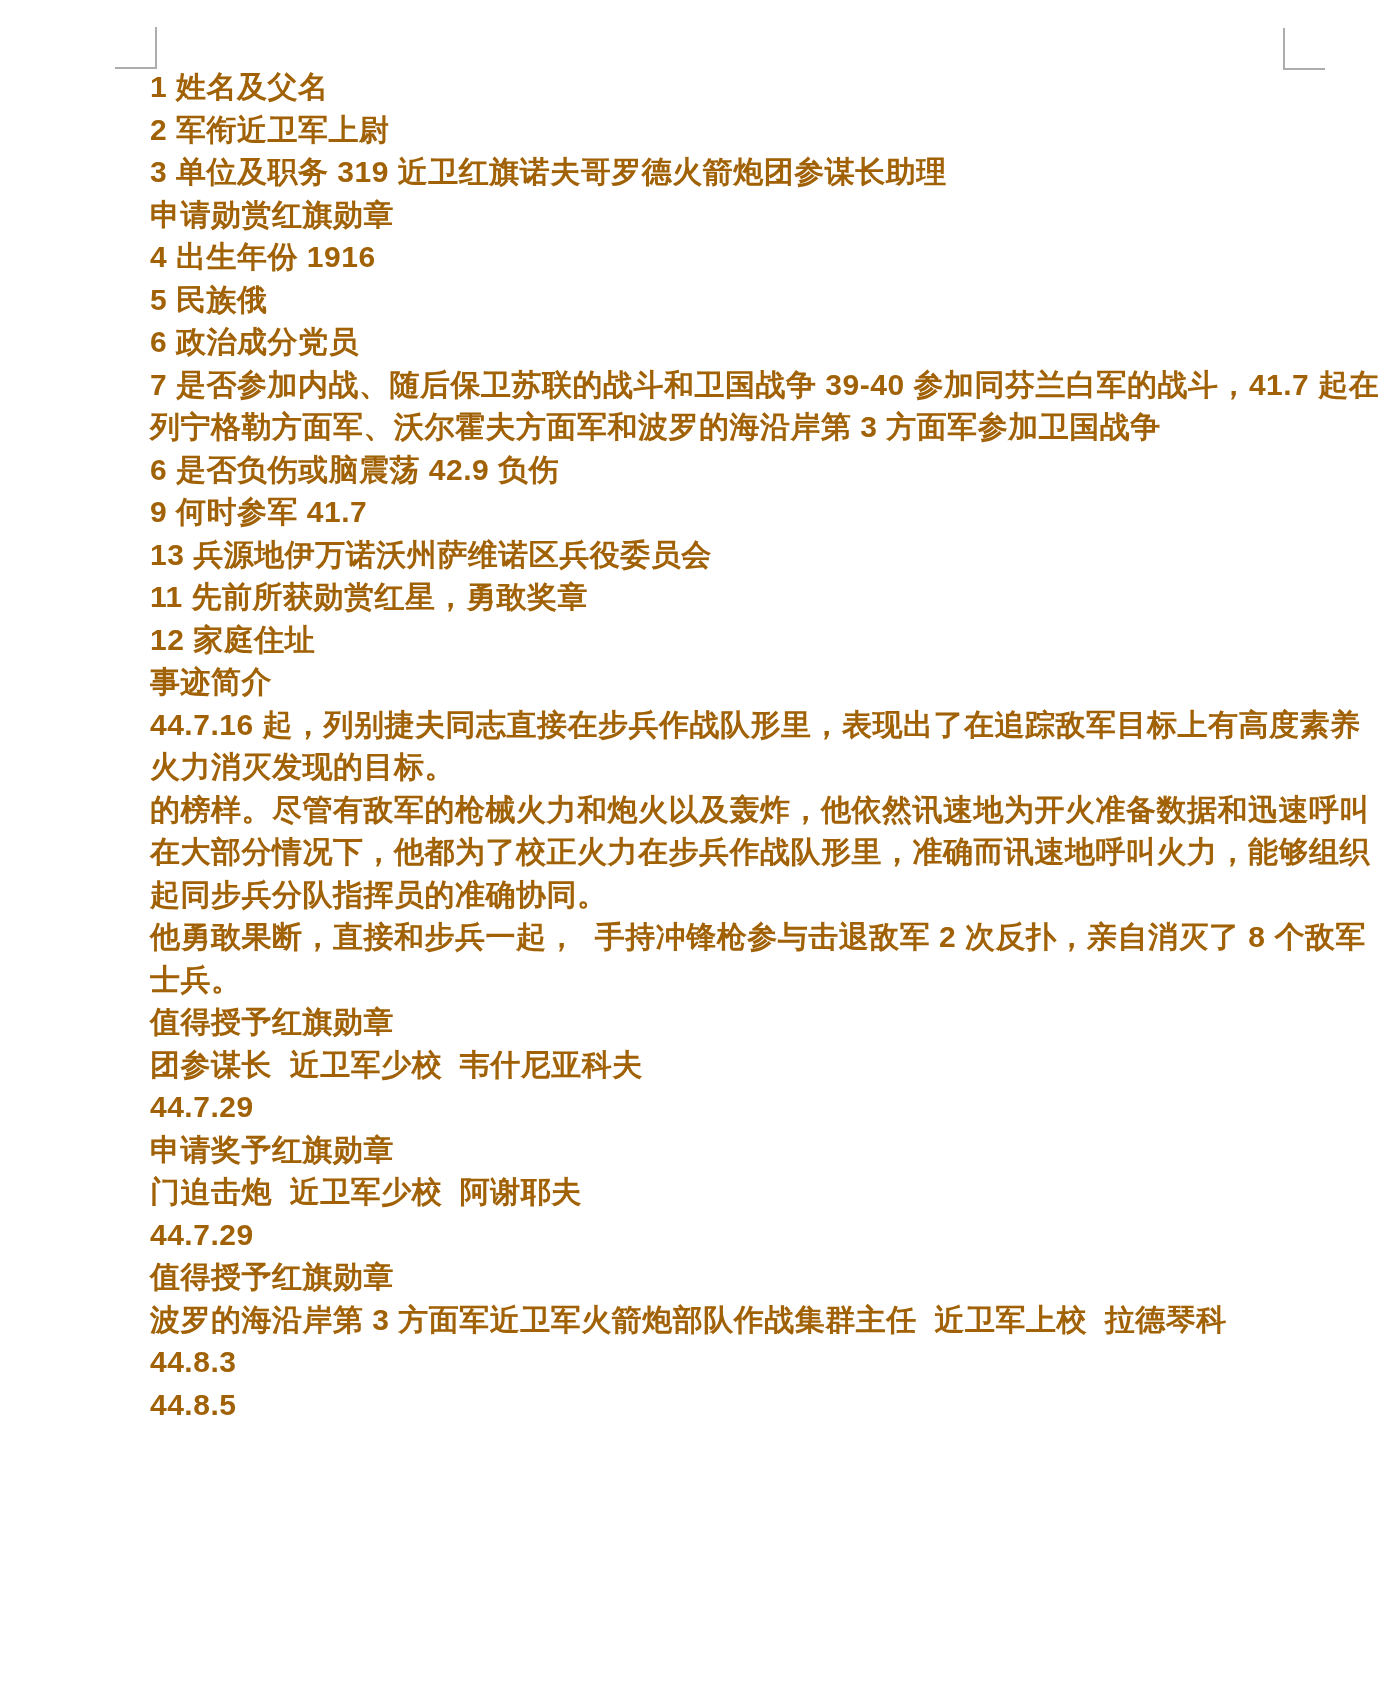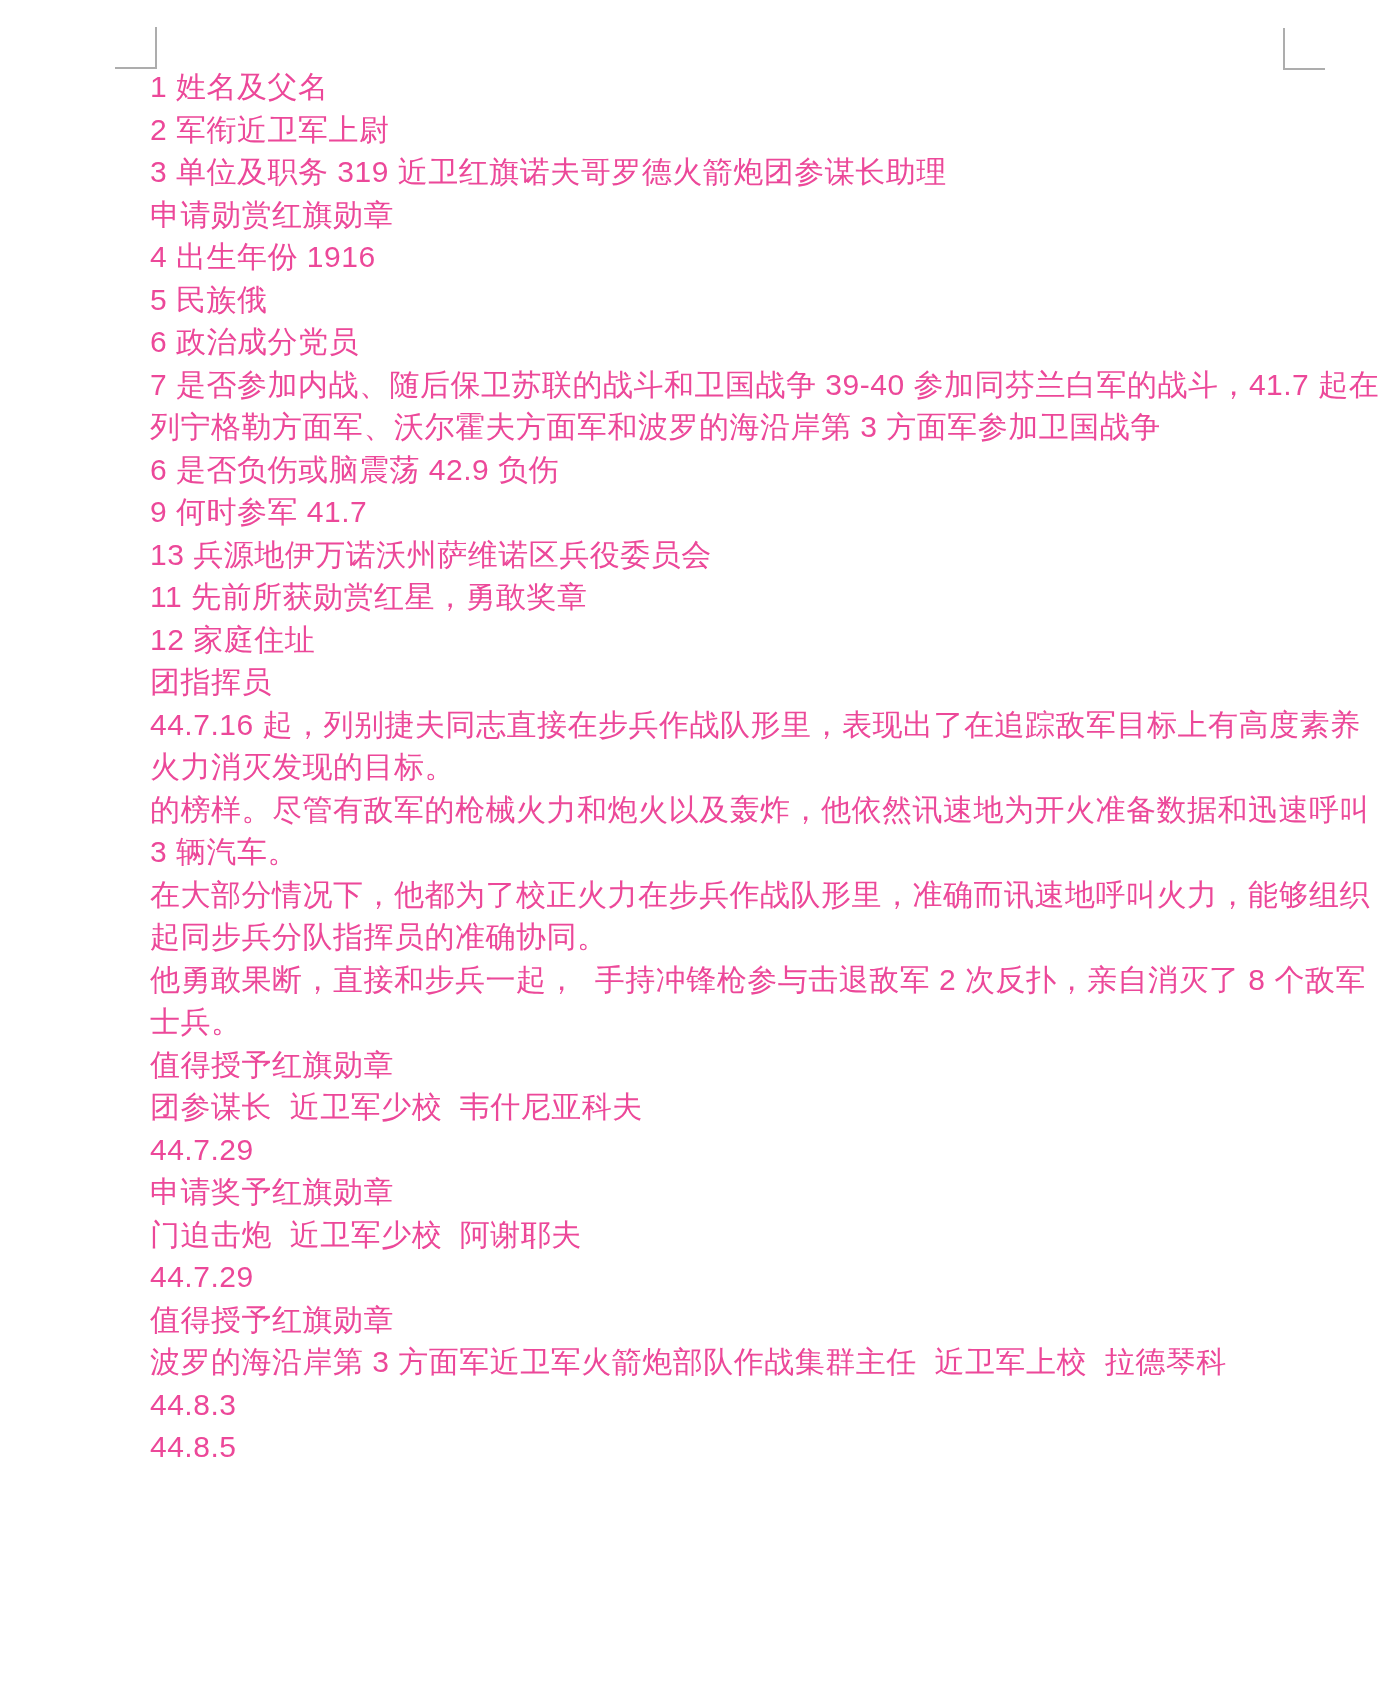--- a/index.html
+++ b/index.html
@@ -38,24 +38,24 @@
     width: 40px;
     height: 40px;
     border-left: 2px solid #adadad;
     border-bottom: 2px solid #adadad;
   }
   .text-block {
     position: absolute;
     left: 150px;
     top: 66px;
     width: 1200px;
-    color: #ec4899;
+    color: #a16207;
     font-size: 30px;
     line-height: 42.5px;
-    font-weight: 400;
+    font-weight: 700;
     letter-spacing: 0.5px;
   }
   .doc-line {
     white-space: pre;   
     height: 42.5px;
   }
 </style>
 </head>
 <body>
 
@@ -72,25 +72,24 @@
     <div class="doc-line">4 出生年份 1916</div>
     <div class="doc-line">5 民族俄</div>
     <div class="doc-line">6 政治成分党员</div>
     <div class="doc-line">7 是否参加内战、随后保卫苏联的战斗和卫国战争 39-40 参加同芬兰白军的战斗，41.7 起在</div>
     <div class="doc-line">列宁格勒方面军、沃尔霍夫方面军和波罗的海沿岸第 3 方面军参加卫国战争</div>
     <div class="doc-line">6 是否负伤或脑震荡 42.9 负伤</div>
     <div class="doc-line">9 何时参军 41.7</div>
     <div class="doc-line">13 兵源地伊万诺沃州萨维诺区兵役委员会</div>
     <div class="doc-line">11 先前所获勋赏红星，勇敢奖章</div>
     <div class="doc-line">12 家庭住址</div>
-    <div class="doc-line">团指挥员</div>
+    <div class="doc-line">事迹简介</div>
     <div class="doc-line">44.7.16 起，列别捷夫同志直接在步兵作战队形里，表现出了在追踪敌军目标上有高度素养</div>
     <div class="doc-line">火力消灭发现的目标。</div>
     <div class="doc-line">的榜样。尽管有敌军的枪械火力和炮火以及轰炸，他依然讯速地为开火准备数据和迅速呼叫</div>
-    <div class="doc-line">3 辆汽车。</div>
     <div class="doc-line">在大部分情况下，他都为了校正火力在步兵作战队形里，准确而讯速地呼叫火力，能够组织</div>
     <div class="doc-line">起同步兵分队指挥员的准确协同。</div>
     <div class="doc-line">他勇敢果断，直接和步兵一起，  手持冲锋枪参与击退敌军 2 次反扑，亲自消灭了 8 个敌军</div>
     <div class="doc-line">士兵。</div>
     <div class="doc-line">值得授予红旗勋章</div>
     <div class="doc-line">团参谋长  近卫军少校  韦什尼亚科夫</div>
     <div class="doc-line">44.7.29</div>
     <div class="doc-line">申请奖予红旗勋章</div>
     <div class="doc-line">门迫击炮  近卫军少校  阿谢耶夫</div>
     <div class="doc-line">44.7.29</div>

